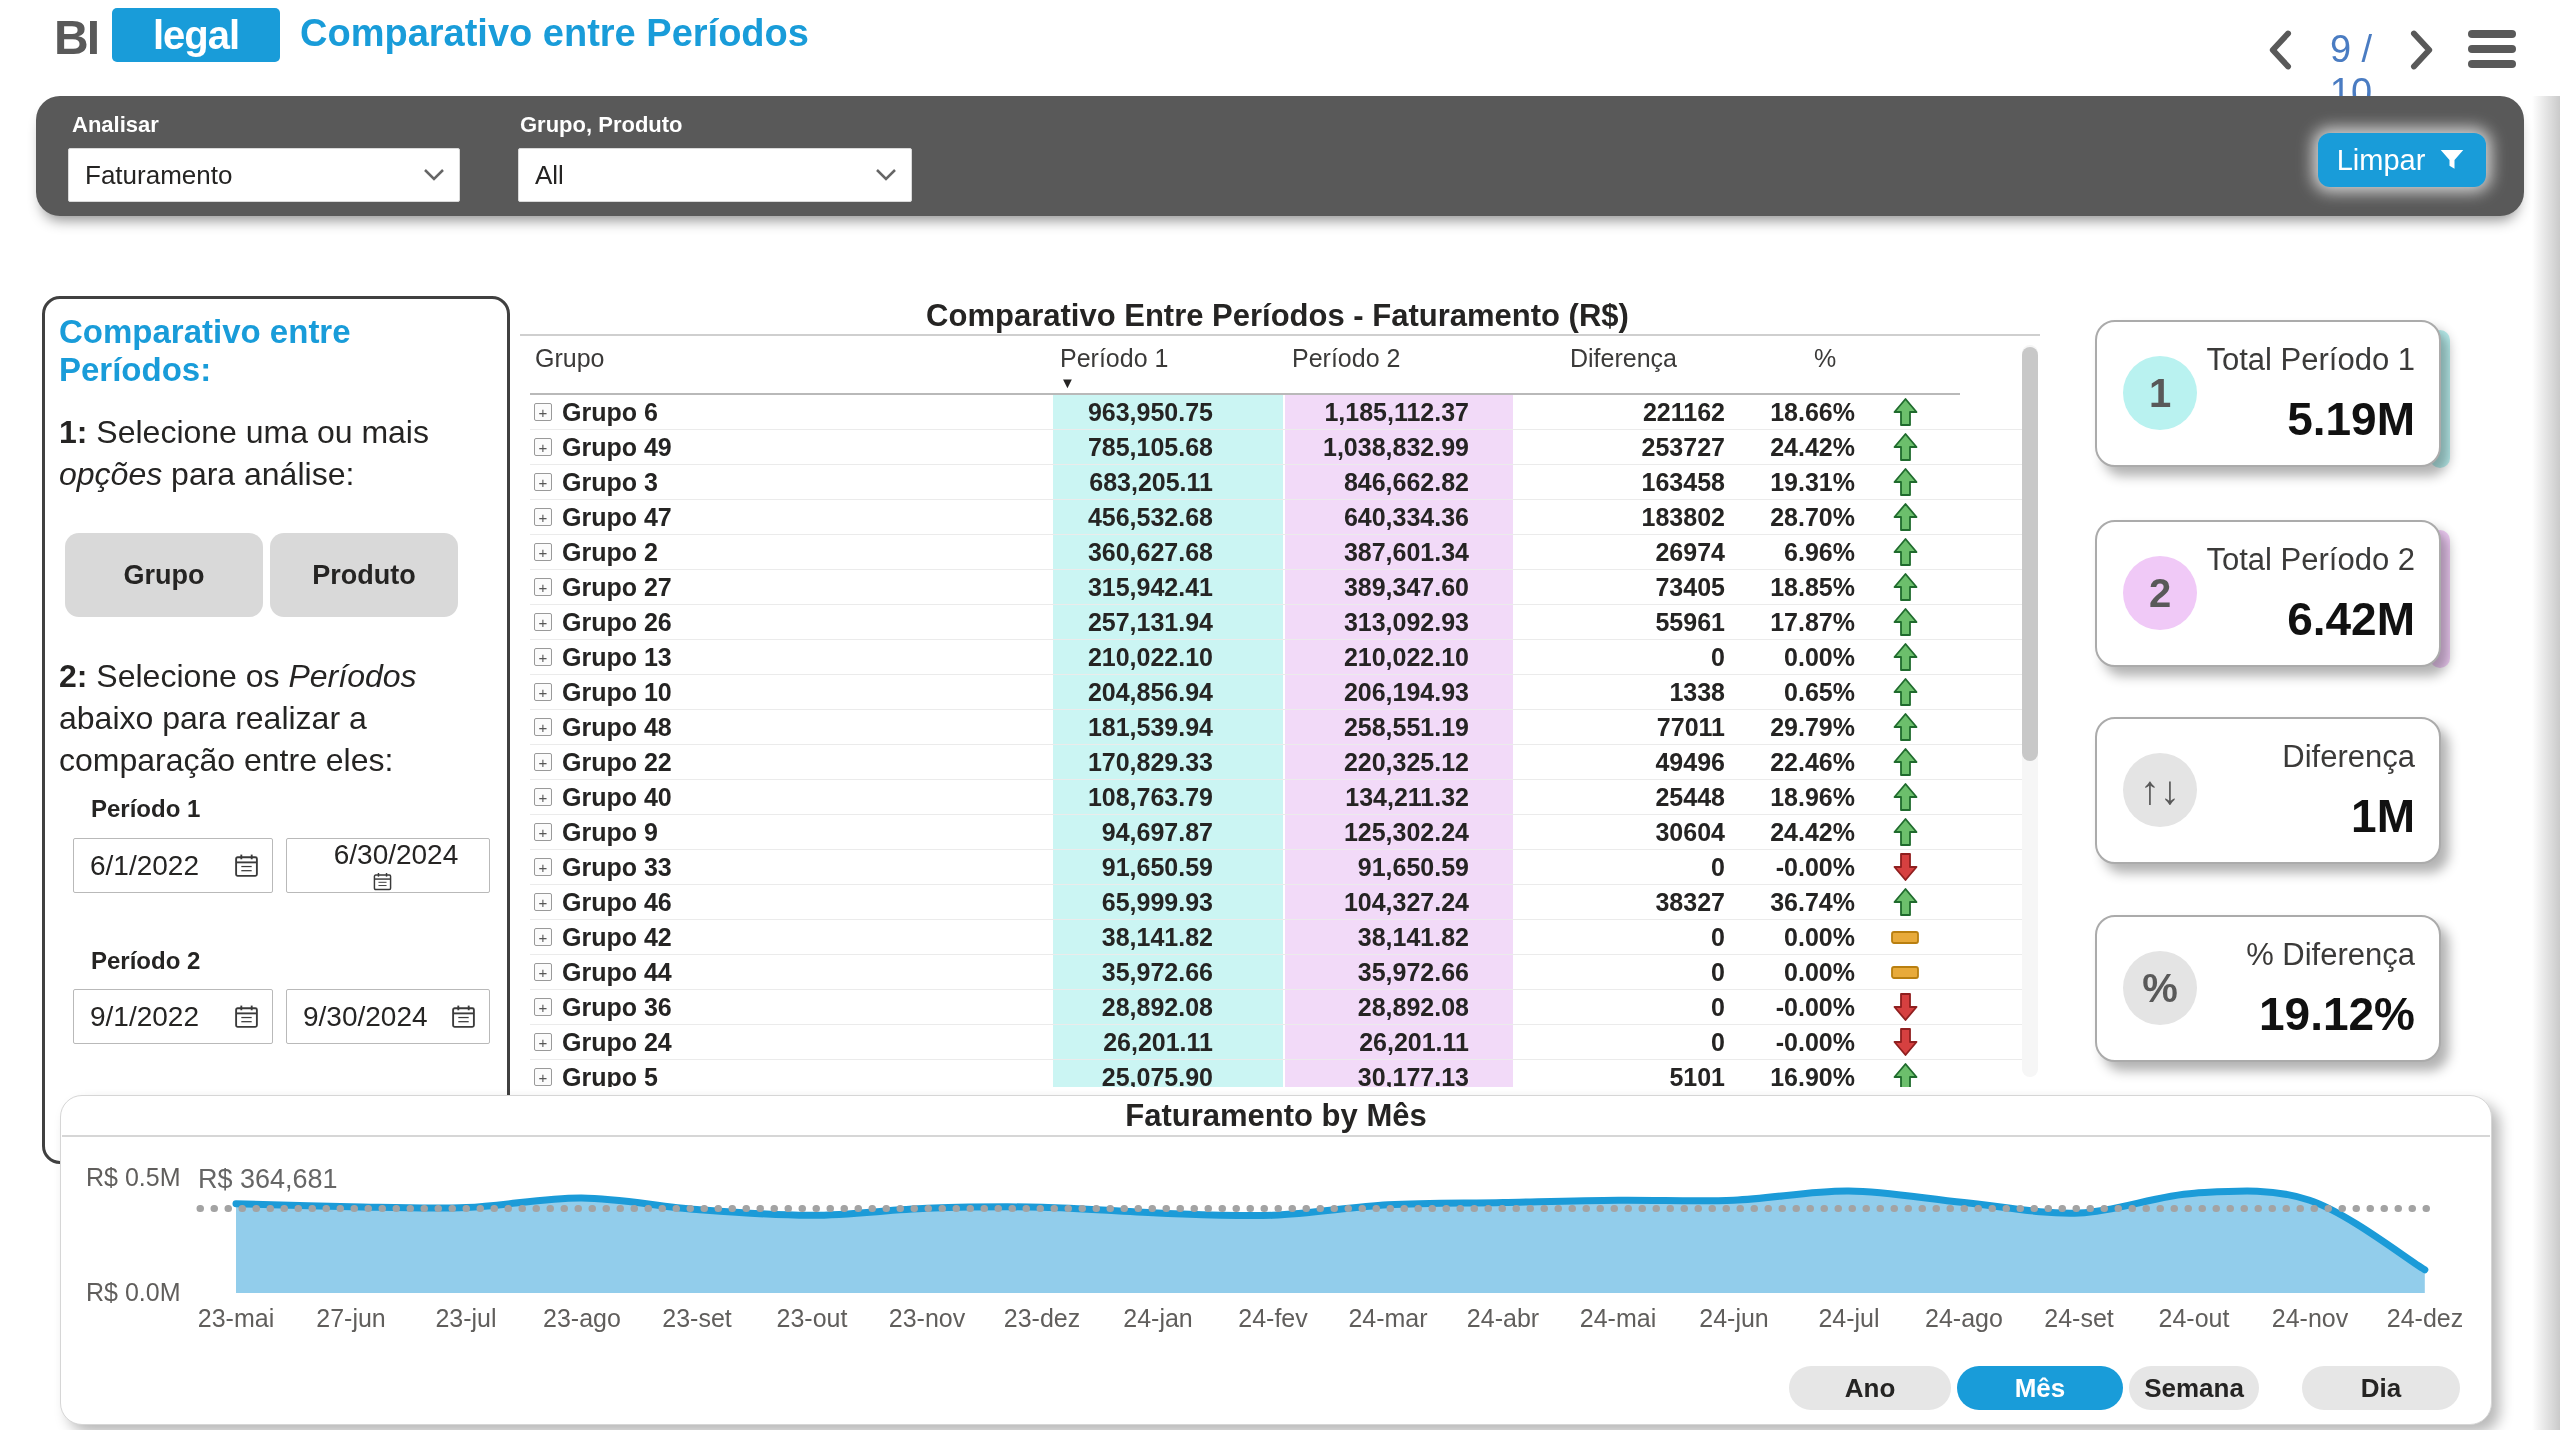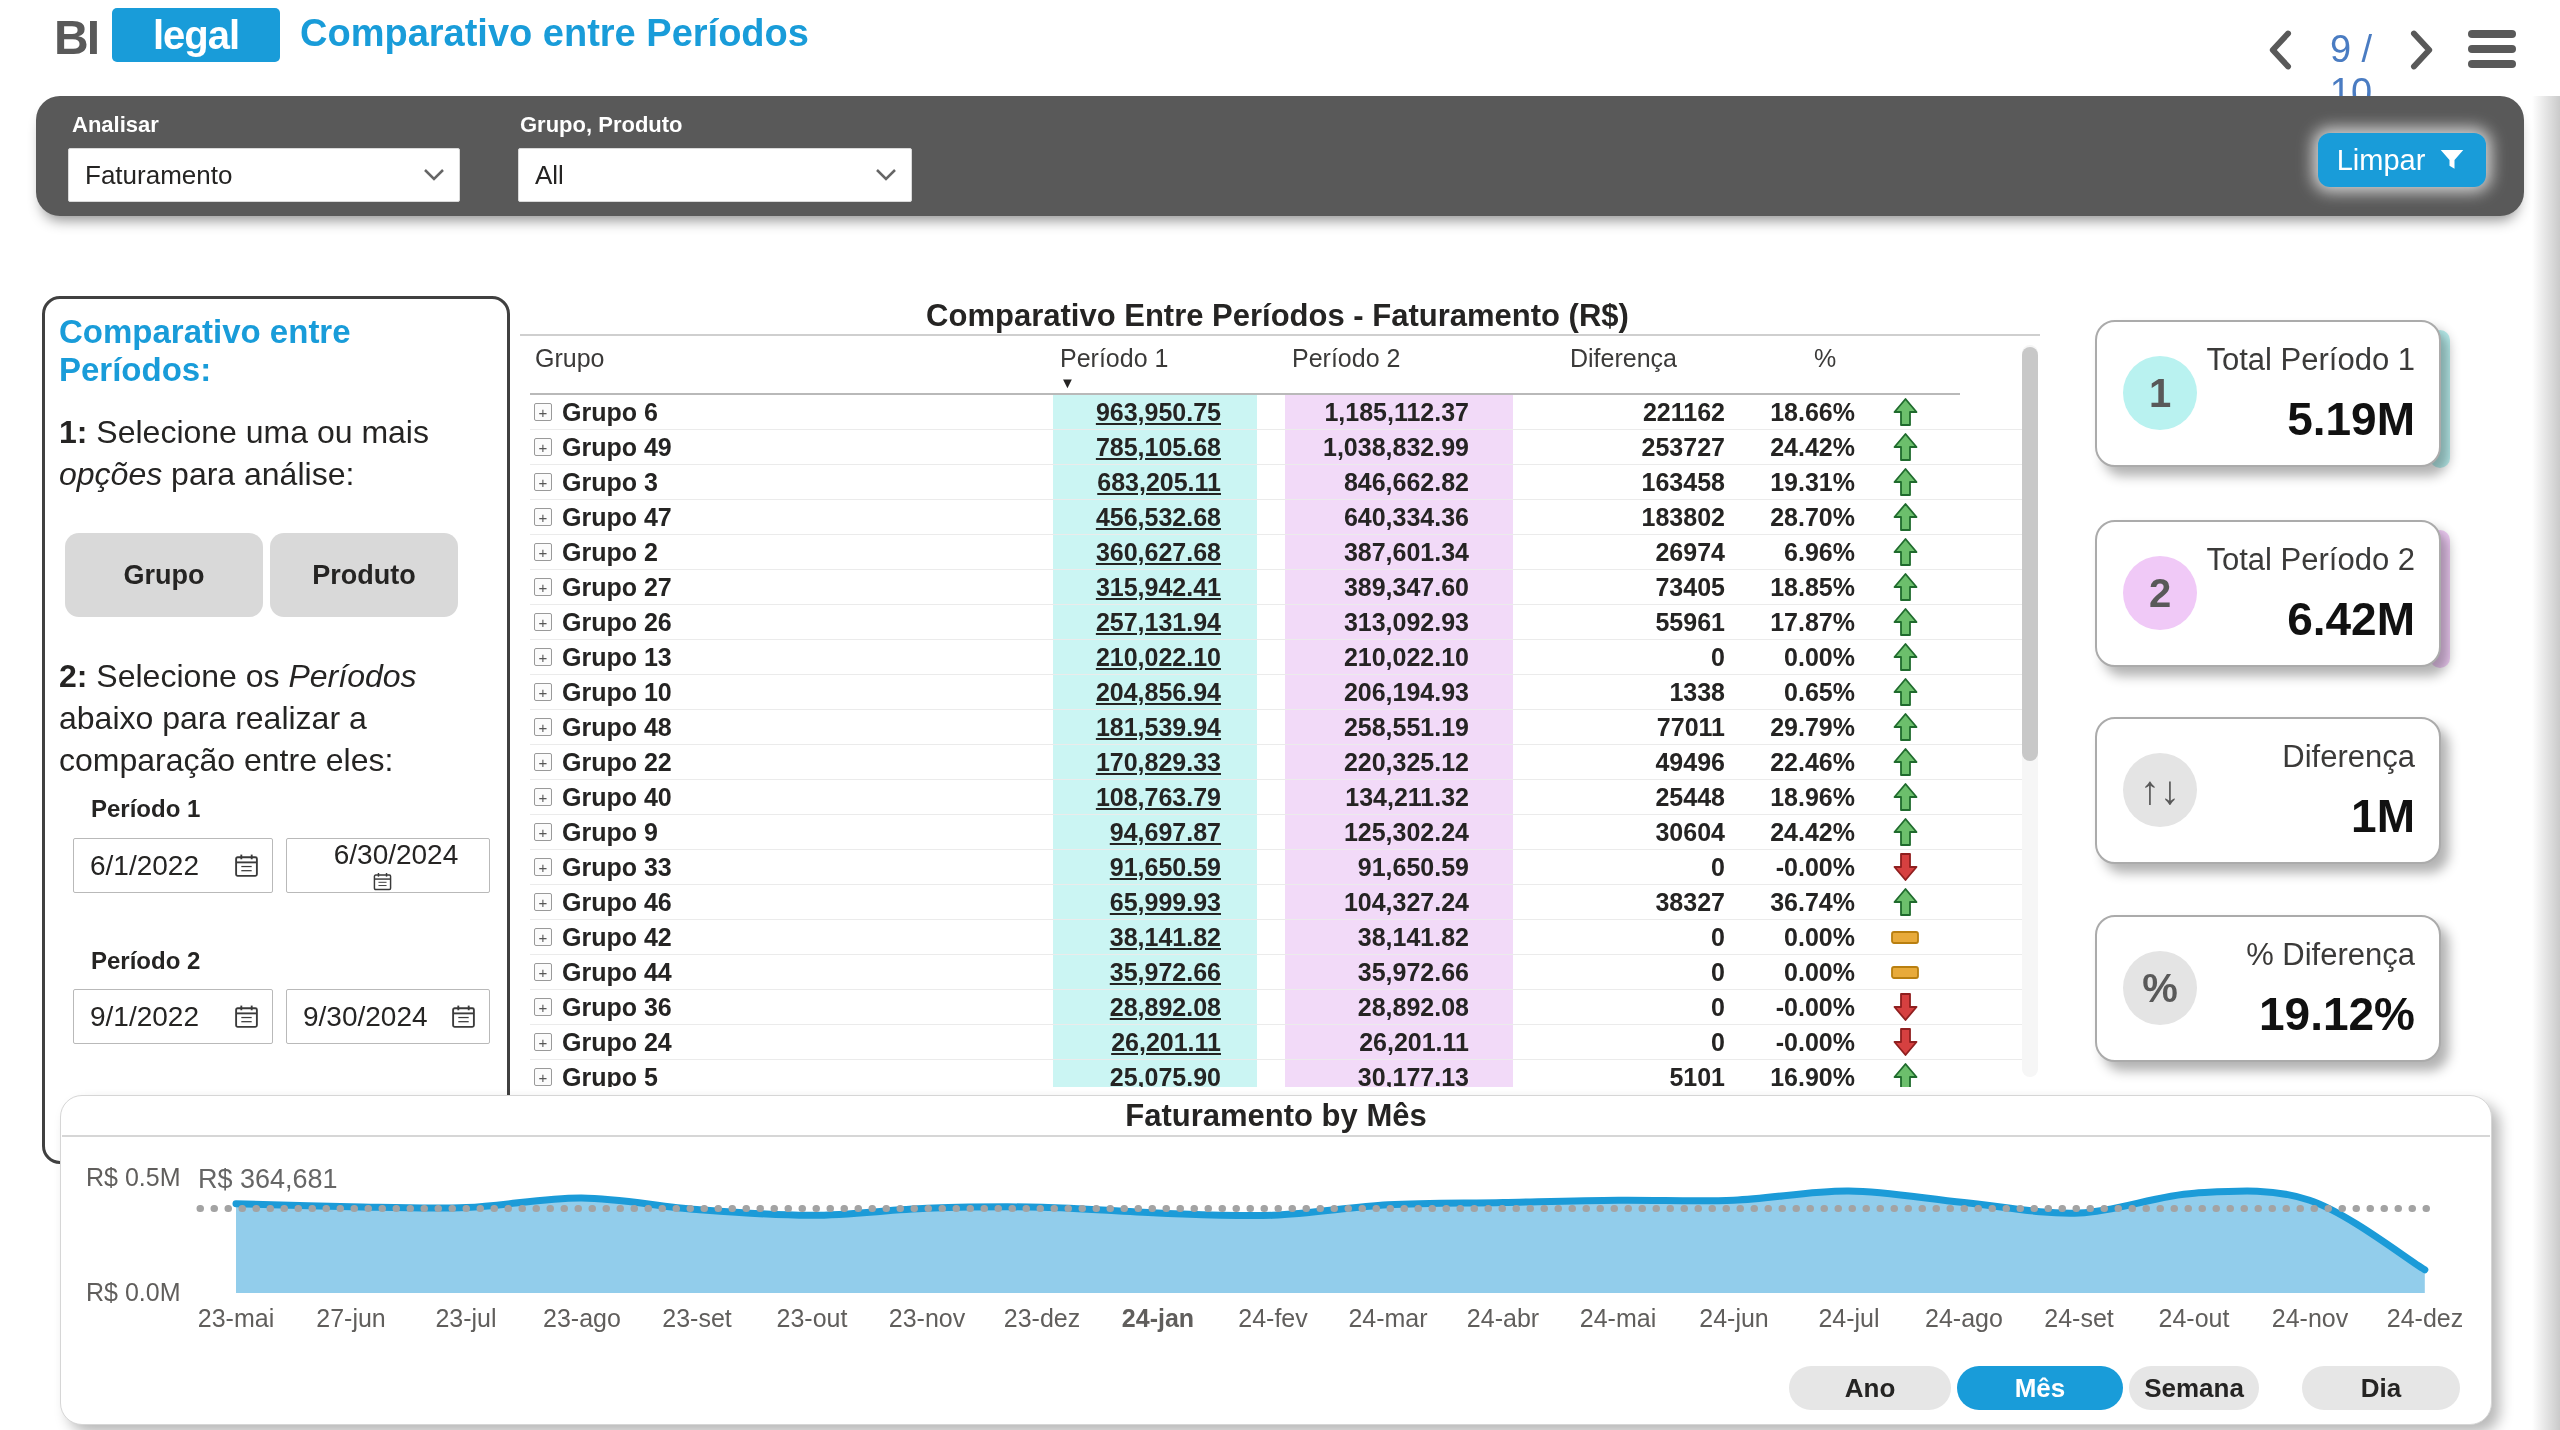--- a/index.html
+++ b/index.html
@@ -50,21 +50,21 @@
   .th{position:absolute;top:344px;font-size:25px;color:#3b3a39;cursor:pointer;}
   .sort-arrow{position:absolute;left:1060px;top:374px;font-size:15px;color:#252423;}
   .tbl-headline{position:absolute;left:530px;top:393px;width:1430px;height:0;border-top:2px solid #b9b9b9;}
   .table-rows{position:absolute;left:530px;top:395px;width:1495px;height:692px;overflow:hidden;}
   .trow{position:relative;height:34px;border-bottom:1px solid #ebebeb;cursor:pointer;}
   .cell{position:absolute;top:0;height:34px;display:flex;align-items:center;font-size:25px;}
   .c-exp{left:0;width:26px;justify-content:center;}
   .expand-box{width:18px;height:18px;border:1.5px solid #9a9a9a;background:#fbfbfb;border-radius:2px;
               display:flex;align-items:center;justify-content:center;font-size:15px;color:#555;box-sizing:border-box;cursor:pointer;}
   .c-grupo{left:32px;width:480px;font-weight:700;color:#252423;}
-  .c-p1{left:523px;width:204px;background:#cbf5f3;justify-content:flex-end;padding-right:36px;box-sizing:border-box;font-weight:700;text-decoration:underline;}
+  .c-p1{left:523px;width:230px;background:#cbf5f3;justify-content:flex-end;padding-right:70px;box-sizing:border-box;font-weight:700;}
   .c-p2{left:755px;width:228px;background:#f2daf8;justify-content:flex-end;padding-right:44px;box-sizing:border-box;font-weight:700;}
   .c-dif{left:983px;width:212px;justify-content:flex-end;font-weight:700;}
   .c-pct{left:1195px;width:130px;justify-content:flex-end;font-weight:700;}
   .c-trend{left:1335px;width:80px;justify-content:center;}
   .scroll-track{position:absolute;left:2022px;top:345px;width:16px;height:732px;background:#f6f6f6;border-radius:8px;}
   .scroll-thumb{position:absolute;left:2022px;top:347px;width:16px;height:414px;background:#c8c8c8;border-radius:8px;cursor:pointer;}
 
   
   .kpi{position:absolute;left:2095px;width:346px;height:147px;}
   .kpi .accent{position:absolute;right:-9px;top:10px;width:20px;height:138px;border-radius:12px;}
@@ -560,21 +560,21 @@
   </svg>
   <div class="xlabels">
       <span style="left: 116px;">23-mai</span>
       <span style="left: 231px;">27-jun</span>
       <span style="left: 346px;">23-jul</span>
       <span style="left: 462px;">23-ago</span>
       <span style="left: 577px;">23-set</span>
       <span style="left: 692px;">23-out</span>
       <span style="left: 807px;">23-nov</span>
       <span style="left: 922px;">23-dez</span>
-      <span style="left: 1038px; font-weight: bold;">24-jan</span>
+      <span style="left: 1038px;">24-jan</span>
       <span style="left: 1153px;">24-fev</span>
       <span style="left: 1268px;">24-mar</span>
       <span style="left: 1383px;">24-abr</span>
       <span style="left: 1498px;">24-mai</span>
       <span style="left: 1614px;">24-jun</span>
       <span style="left: 1729px;">24-jul</span>
       <span style="left: 1844px;">24-ago</span>
       <span style="left: 1959px;">24-set</span>
       <span style="left: 2074px;">24-out</span>
       <span style="left: 2190px;">24-nov</span>

